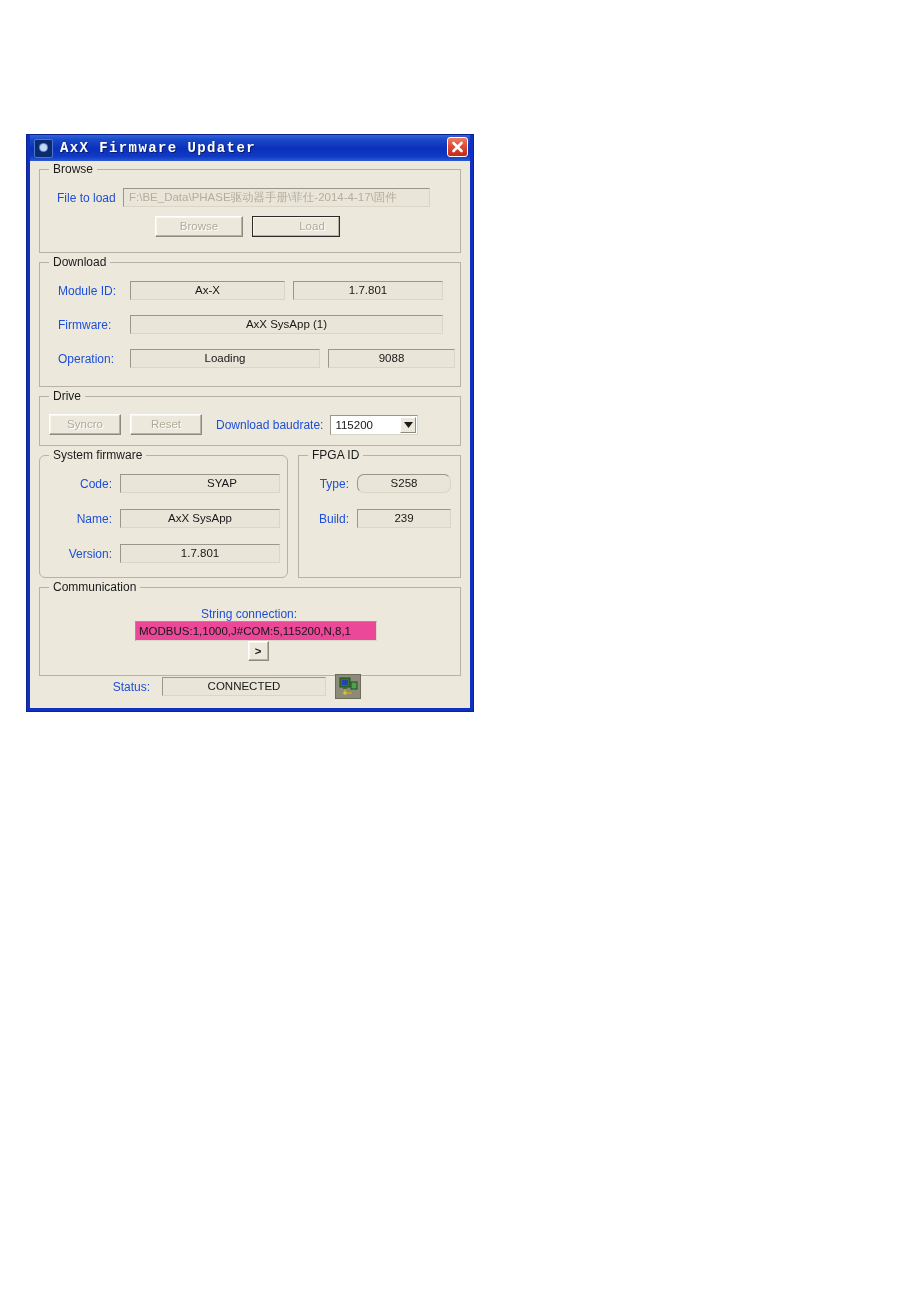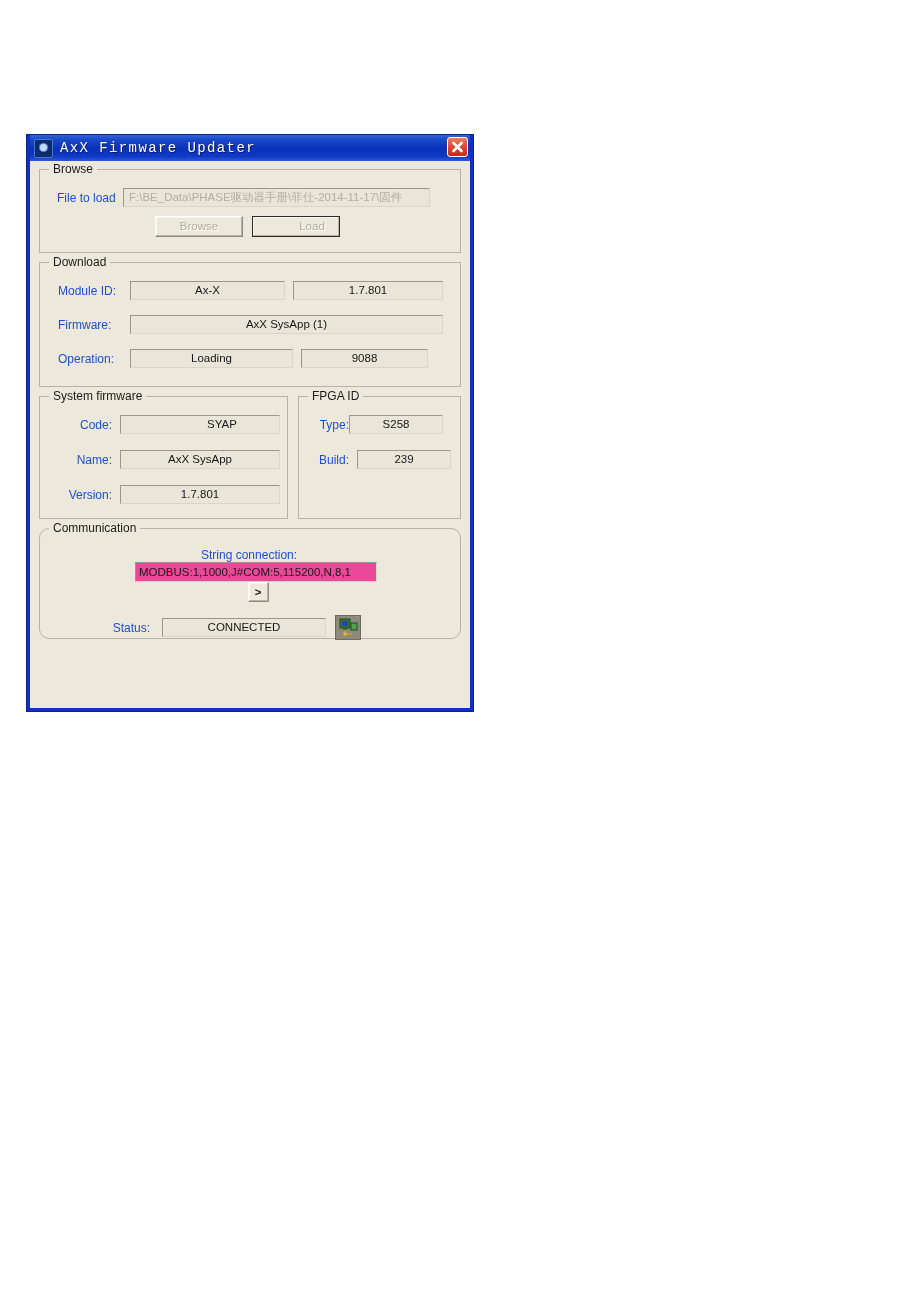--- a/index.html
+++ b/index.html
@@ -53,21 +53,21 @@
     position: absolute;
     left: 5px; top: 4px;
     width: 7px; height: 7px;
     border-radius: 50%;
     background: #c9d9f2;
     box-shadow: 0 0 0 1px #5f8ede;
   }
   #window-title {
     color: #ffffff;
     font-size: 14px;
-    font-weight: normal;
+    font-weight: bold;
     letter-spacing: 1.4px;
     font-family: "Liberation Mono", monospace;
     white-space: nowrap;
     text-shadow: 1px 1px 0 rgba(0,0,0,0.45);
   }
   #close-button {
     position: absolute;
     right: 2px;
     top: 2px;
     width: 21px;
@@ -190,23 +190,23 @@
     box-sizing: border-box;
     display: flex;
     align-items: center;
     justify-content: center;
   }
 
   
   #grp-browse { height: 84px; }
   #grp-download { height: 125px; }
   #grp-drive { height: 50px; }
-  #grp-sysfw { height: 123px; width: 249px; }
+  #grp-sysfw { height: 123px; width: 249px; border-radius: 6px; }
   #grp-fpga  { height: 123px; width: 163px; }
-  #grp-comm { height: 111px; margin-bottom: 0; border-radius: 10px; }
+  #grp-comm { height: 89px; margin-bottom: 0; }
 
   #midrow { display: flex; justify-content: space-between; margin-bottom: 9px; }
 
   .conn-icon-btn {
     width: 26px; height: 25px;
     background: #8e8a7a;
     border: 1px solid #6e6a5c;
     box-sizing: border-box;
     display: flex; align-items: center; justify-content: center;
     cursor: pointer;
@@ -227,21 +227,21 @@
     </div>
   </div>
 
   <div id="client-area">
 
     <div class="groupbox" id="grp-browse">
       <span class="gb-title">Browse</span>
 
       <div class="row" style="margin:18px 0 0 0;">
         <span class="lbl" style="width:83px; padding-left:17px; box-sizing:border-box;">File to load</span>
-        <div class="field disabled-text" style="width:307px;">F:\BE_Data\PHASE驱动器手册\菲仕-2014-11-17\固件</div>
+        <div class="field disabled-text" style="width:307px;">F:\BE_Data\PHASE驱动器手册\菲仕-2014-4-17\固件</div>
       </div>
 
       <div class="row" style="margin:9px 0 0 115px;">
         <div class="btn disabled" style="width:88px;">Browse</div>
         <div class="btn disabled default-focus" style="width:88px; margin-left:9px;">Load</div>
       </div>
     </div>
 
     <div class="groupbox" id="grp-download">
       <span class="gb-title">Download</span>
@@ -252,25 +252,42 @@
         <div class="field" style="width:150px; margin-left:8px;">1.7.801</div>
       </div>
 
       <div class="row" style="margin:15px 0 0 18px;">
         <span class="lbl" style="width:72px;">Firmware:</span>
         <div class="field" style="width:313px;">AxX SysApp (1)</div>
       </div>
 
       <div class="row" style="margin:15px 0 0 18px;">
         <span class="lbl" style="width:72px;">Operation:</span>
-        <div class="field" style="width:163px;">Loading</div>
+        <div class="field" style="width:190px;">Loading</div>
         <div class="field" style="width:127px; margin-left:8px;">9088</div>
       </div>
     </div>
 
+    <div class="groupbox" id="grp-drive">
+      <span class="gb-title">Drive</span>
+
+      <div class="row" style="margin:17px 0 0 9px;">
+        <div class="btn disabled" style="width:72px;">Syncro</div>
+        <div class="btn disabled" style="width:72px; margin-left:9px;">Reset</div>
+        <span class="lbl" style="margin-left:14px;">Download baudrate:</span>
+        <div class="combo" style="width:88px; margin-left:7px;">
+          <span class="combo-value">115200</span>
+          <span class="combo-arrow">
+            <svg width="9" height="6" viewBox="0 0 9 6">
+              <path d="M0 0 L9 0 L4.5 6 Z" fill="#1a1a1a"></path>
+            </svg>
+          </span>
+        </div>
+      </div>
+    </div>
 
     <div id="midrow">
 
       <div class="groupbox" id="grp-sysfw" style="margin-bottom:0;">
         <span class="gb-title">System firmware</span>
 
         <div class="row" style="margin:18px 0 0 10px;">
           <span class="lbl" style="width:62px; text-align:right;">Code:</span>
           <div class="field" style="width:160px; margin-left:8px;padding-left:44px;">SYAP</div>
         </div>
@@ -282,21 +299,21 @@
           <span class="lbl" style="width:62px; text-align:right;">Version:</span>
           <div class="field" style="width:160px; margin-left:8px;">1.7.801</div>
         </div>
       </div>
 
       <div class="groupbox" id="grp-fpga" style="margin-bottom:0;">
         <span class="gb-title">FPGA ID</span>
 
         <div class="row" style="margin:18px 0 0 10px;">
           <span class="lbl" style="width:40px; text-align:right;">Type:</span>
-          <div class="field" style="width:94px; ">S258</div>
+          <div class="field" style="width:94px; margin-left:8px;border-radius:7px;">S258</div>
         </div>
         <div class="row" style="margin:16px 0 0 10px;">
           <span class="lbl" style="width:40px; text-align:right;">Build:</span>
           <div class="field" style="width:94px; margin-left:8px;">239</div>
         </div>
       </div>
 
     </div>
 
     <div class="groupbox" id="grp-comm">

